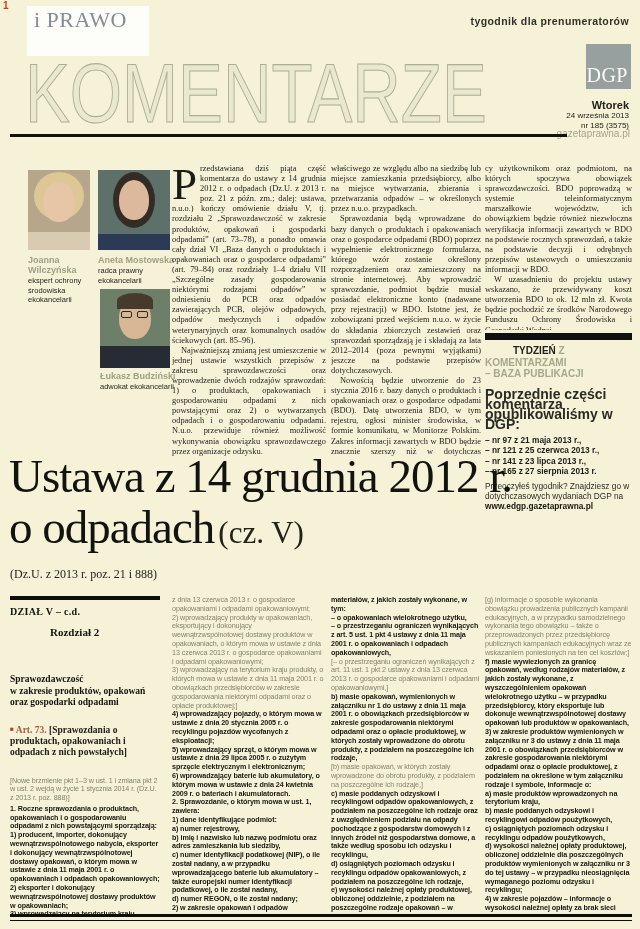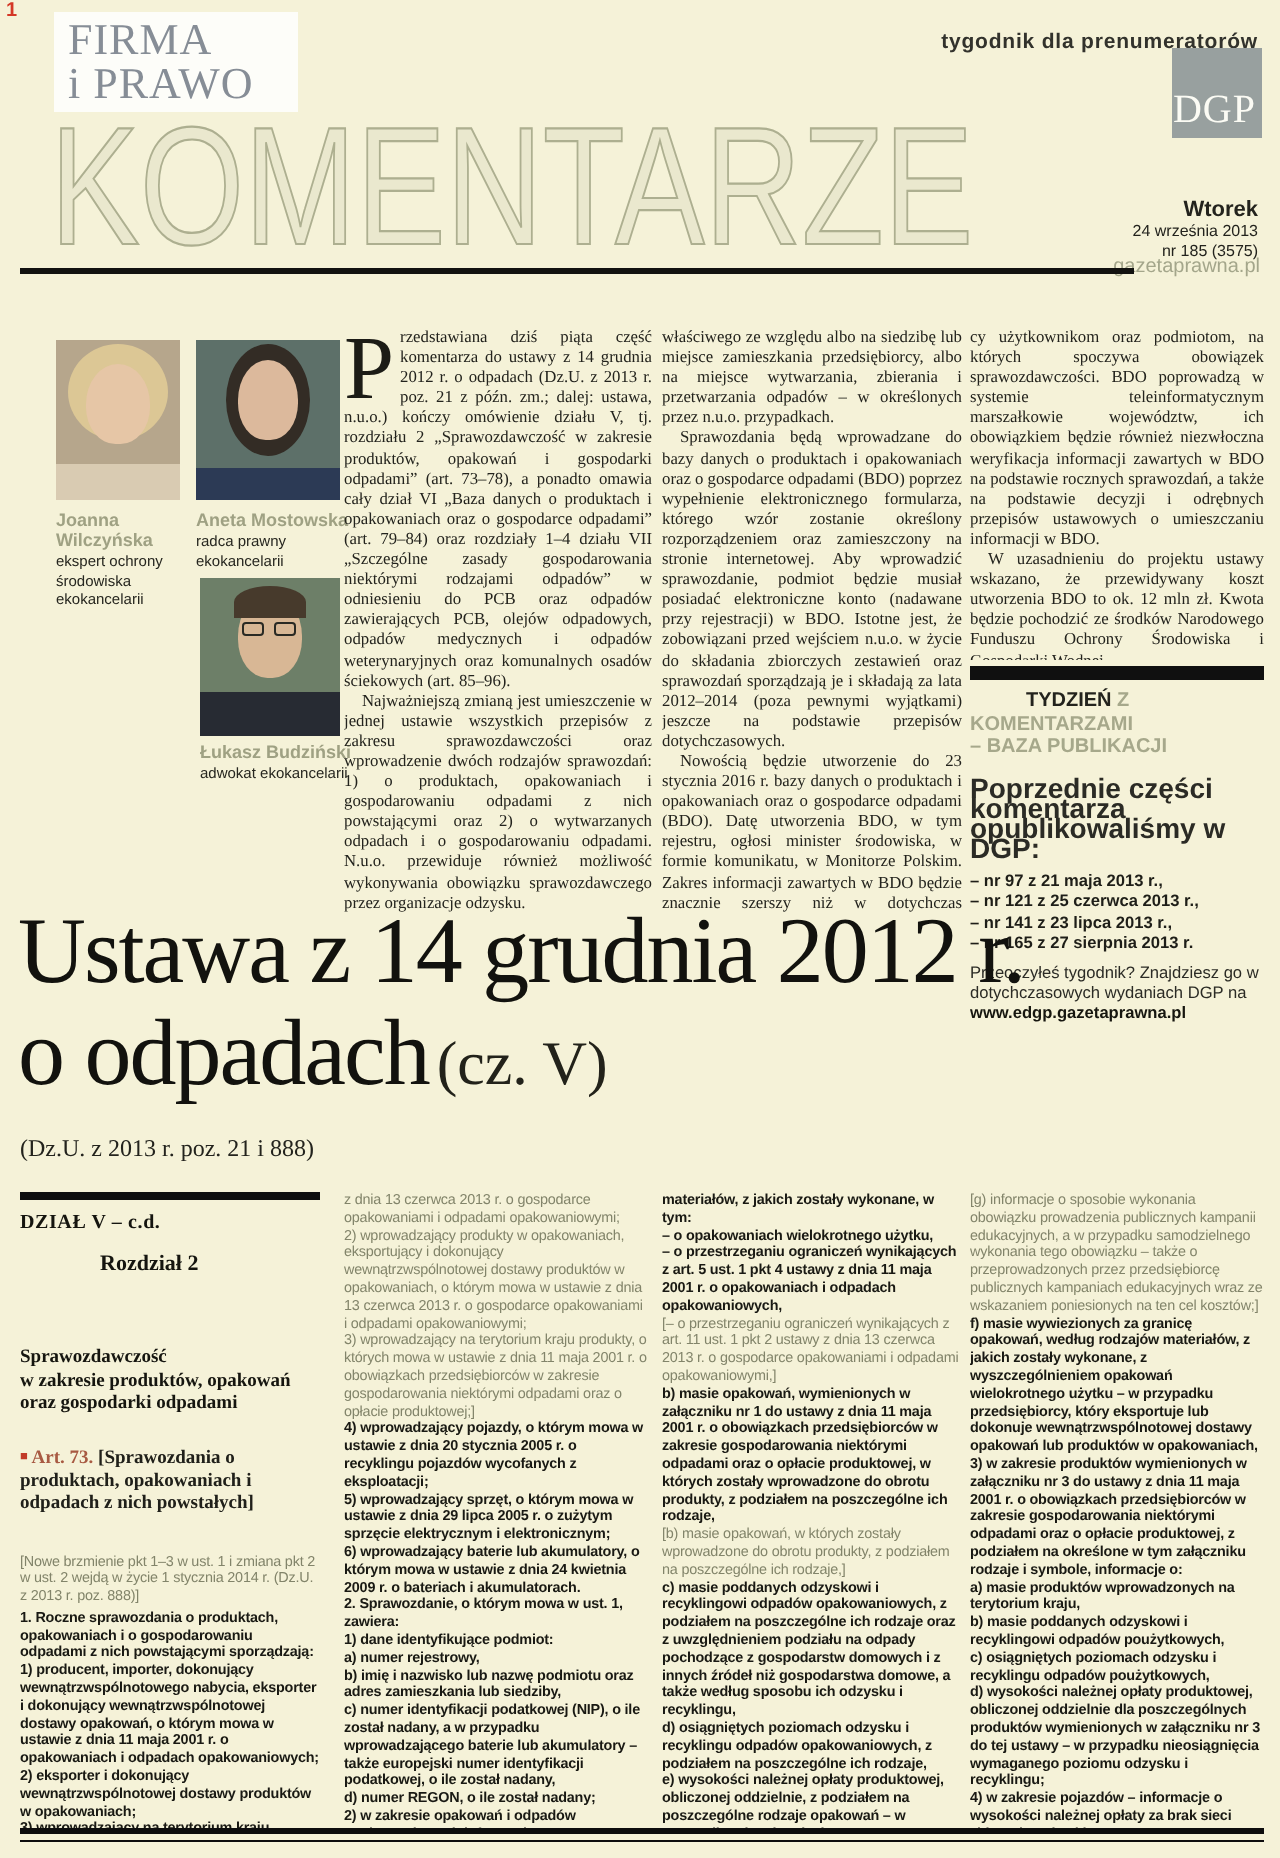--- a/index.html
+++ b/index.html
@@ -21,21 +21,21 @@
   }
   .section-word {
     position:absolute; left:25px; top:53px;
     font-family:"Liberation Sans",sans-serif; font-size:84px; line-height:80px; font-weight:400;
     color:#bdbfa0; transform:scaleX(.80); transform-origin:left top; white-space:nowrap;
   }
   @supports (-webkit-text-stroke: 1px #000) {
     .section-word { -webkit-text-stroke:1.1px #adaf90; color:rgba(189,191,160,.18); }
   }
   .tagline { position:absolute; right:11px; top:15px; font-weight:bold; font-size:10.5px; letter-spacing:.4px; color:#32322c; }
-  .dgp-logo { position:absolute; left:586px; top:24px; width:45px; height:45px; background:#98a09f; }
+  .dgp-logo { position:absolute; left:586px; top:44px; width:45px; height:45px; background:#98a09f; }
   .dgp-logo span {
     position:absolute; right:3px; bottom:2px; font-family:"Liberation Serif",serif;
     font-size:20px; color:#fbfbf4; letter-spacing:.5px;
   }
   .date-block { position:absolute; right:11px; top:99px; text-align:right; color:#23231d; }
   .date-block .weekday { font-weight:bold; font-size:11px; line-height:12px; }
   .date-block .dsmall { font-size:8px; line-height:9.5px; }
   .site { position:absolute; right:10px; top:128px; font-size:10px; color:#a4a68b; }
   .header-line { position:absolute; left:10px; top:134px; width:557px; height:3px; background:#121210; }
 
@@ -101,21 +101,20 @@
     border-top:3px solid #0d0d0d; border-bottom:1px solid #0d0d0d; }
 </style>
 </head>
 <body>
 
 <div id="page">
 
   <div class="corner-mark">1</div>
 
   <div class="brand-box">
-    <div>FIRMA</div>
     <div>i PRAWO</div>
   </div>
 
   <div class="section-word">KOMENTARZE</div>
 
   <div class="tagline">tygodnik dla prenumeratorów</div>
 
   <div class="dgp-logo">
     <span>DGP</span>
   </div>

